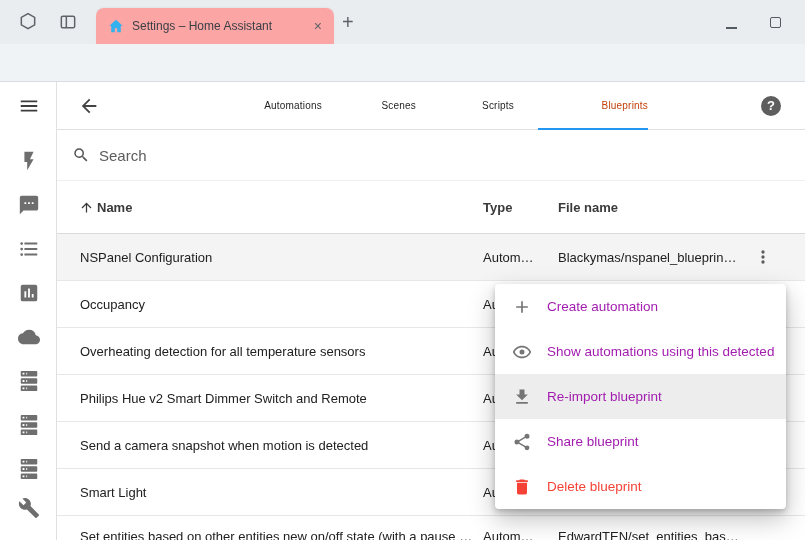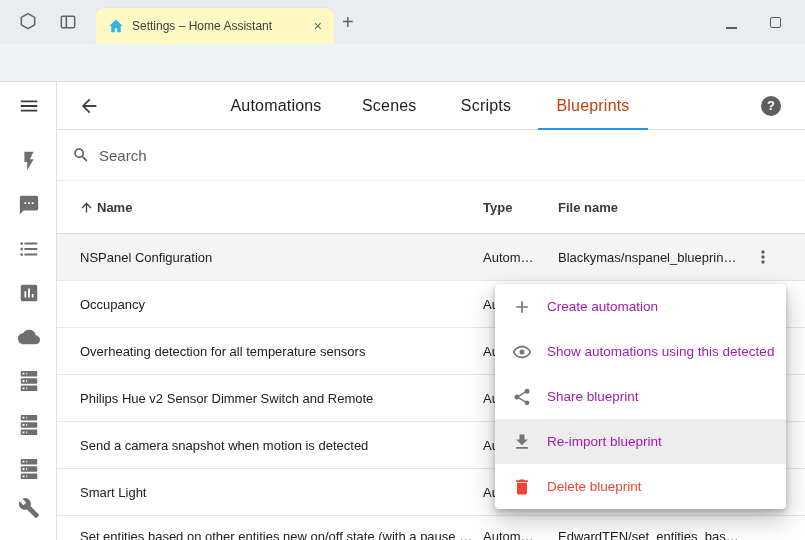--- a/index.html
+++ b/index.html
@@ -4,21 +4,21 @@
 <style>
   * { margin:0; padding:0; box-sizing:border-box; }
   html,body { background:#d7d7d7; }
   body { font-family:"Liberation Sans", sans-serif; }
   .screen { position:relative; width:805px; height:540px; background:#fff; overflow:hidden; margin:0 auto; box-shadow:0 0 0 1px #b9bec3; }
   svg { display:block; fill:currentColor; }
 
   
   .titlebar { position:absolute; left:0; top:0; width:805px; height:44px; background:#e9edf0; }
   .tb-icon { position:absolute; top:12px; width:20px; height:20px; color:#5f6368; cursor:pointer; }
-  .tab { position:absolute; left:96px; top:8px; width:238px; height:36px; background:#fef9c3; border-radius:8px 8px 0 0; display:flex; align-items:center; padding:0 10px 0 12px; box-shadow:0 -1px 2px rgba(0,0,0,.04); }
+  .tab { position:absolute; left:96px; top:8px; width:238px; height:36px; background:#fca5a5; border-radius:8px 8px 0 0; display:flex; align-items:center; padding:0 10px 0 12px; box-shadow:0 -1px 2px rgba(0,0,0,.04); }
   .tab-title { flex:1; font-size:12px; color:#3a3f44; white-space:nowrap; overflow:hidden; margin-left:8px; }
   .tab-close { font-size:14px; color:#5f6368; padding:0 2px; cursor:pointer; }
   .newtab { position:absolute; left:342px; top:10px; font-size:20px; line-height:24px; color:#5f6368; cursor:pointer; }
   .win-min { position:absolute; left:726px; top:27px; width:11px; height:2px; background:#545b63; }
   .win-max { position:absolute; left:770px; top:17px; width:11px; height:11px; border:1.5px solid #545b63; border-radius:2px; }
 
   
   .navbar { position:absolute; left:0; top:44px; width:805px; height:38px; background:#f0f3f5; border-bottom:1px solid #d9dde1; }
   .nav-icon { position:absolute; top:52px; width:20px; height:20px; color:#5f6368; cursor:pointer; }
   .addressbar { position:absolute; left:100px; top:50px; width:432px; height:28px; background:#ffffff; border-radius:14px; display:flex; align-items:center; padding:0 10px; box-shadow:0 1px 2px rgba(0,0,0,.08); cursor:text; }
@@ -31,21 +31,21 @@
   .ext-icon::after { content:""; position:absolute; left:6px; top:6px; width:6px; height:6px; border-radius:50%; background:#fff; }
 
   
   .page { position:absolute; left:0; top:82px; width:805px; height:458px; background:#fff; }
   .ha-sidebar { position:absolute; left:0; top:0; width:57px; height:458px; border-right:1px solid #e0e0e0; background:#fff; }
   .side-ic { position:absolute; left:18px; width:22px; height:22px; color:#6e6e6e; cursor:pointer; }
   .side-ic.menu { color:#3c3c3c; }
 
   .ha-header { position:absolute; left:57px; top:0; width:748px; height:48px; border-bottom:1px solid #e0e0e0; }
   .ha-back { position:absolute; left:21px; top:13px; width:22px; height:22px; color:#444; cursor:pointer; }
-  .ha-tab { position:absolute; top:0; height:48px; line-height:48px; text-align:center; font-size:16px; font-weight:500; color:#1f1f1f; letter-spacing:.2px; cursor:pointer; }
+  .ha-tab { position:absolute; top:0; height:48px; line-height:48px; text-align:right; font-size:10px; font-weight:500; color:#1f1f1f; letter-spacing:.2px; cursor:pointer; }
   .ha-tab.active { color:#c2410c; border-bottom:2px solid #2196f3; }
   .help-btn { position:absolute; left:704px; top:14px; width:20px; height:20px; border-radius:50%; background:#5e5e5e; color:#fff; font-size:13px; font-weight:bold; text-align:center; line-height:20px; cursor:pointer; }
 
   .search-row { position:absolute; left:57px; top:48px; width:748px; height:51px; border-bottom:1px solid #efefef; }
   .search-ic { position:absolute; left:15px; top:16px; width:18px; height:18px; color:#555; }
   .search-input { position:absolute; left:42px; top:12px; width:420px; height:26px; border:none; outline:none; background:transparent; font-size:15px; color:#212121; font-family:"Liberation Sans", sans-serif; }
   .search-input::placeholder { color:#5c5c5c; opacity:1; }
 
   .thead { position:absolute; left:57px; top:99px; width:748px; height:53px; border-bottom:1px solid #dadada; line-height:53px; font-size:13px; font-weight:bold; color:#3a3a3a; }
   .sort-ic { position:absolute; left:22px; top:19px; width:15px; height:15px; color:#3a3a3a; cursor:pointer; }
@@ -272,21 +272,21 @@
       <span class="c-name">Occupancy</span>
       <span class="c-type">Autom…</span>
       <span class="c-file"></span>
     </div>
     <div class="row" style="top:246px">
       <span class="c-name">Overheating detection for all temperature sensors</span>
       <span class="c-type">Autom…</span>
       <span class="c-file"></span>
     </div>
     <div class="row" style="top:293px">
-      <span class="c-name">Philips Hue v2 Sensor Dimmer Switch and Remote</span>
+      <span class="c-name">Philips Hue v2 Smart Dimmer Switch and Remote</span>
       <span class="c-type">Autom…</span>
       <span class="c-file"></span>
     </div>
     <div class="row" style="top:340px">
       <span class="c-name">Send a camera snapshot when motion is detected</span>
       <span class="c-type">Autom…</span>
       <span class="c-file"></span>
     </div>
     <div class="row" style="top:387px">
       <span class="c-name">Smart Light</span>
@@ -309,35 +309,35 @@
         <span class="mi-label">Create automation</span>
       </div>
       <div class="mi">
         <span class="mi-ic">
           <svg viewBox="0 0 24 24" width="20" height="20">
               <path d="M12 9a3 3 0 1 1 0 6 3 3 0 0 1 0-6m0-4.5c5 0 9.27 3.11 11 7.5-1.73 4.39-6 7.5-11 7.5S2.73 16.39 1 12c1.73-4.39 6-7.5 11-7.5M3.18 12A9.82 9.82 0 0 0 12 17.5 9.82 9.82 0 0 0 20.82 12 9.82 9.82 0 0 0 12 6.5 9.82 9.82 0 0 0 3.18 12z"></path>
             </svg>
         </span>
         <span class="mi-label">Show automations using this detected</span>
       </div>
+      <div class="mi hovered">
+        <span class="mi-ic">
+          <svg viewBox="0 0 24 24" width="20" height="20">
+              <path d="M5 20h14v-2H5v2zM19 9h-4V3H9v6H5l7 7 7-7z"></path>
+            </svg>
+        </span>
+        <span class="mi-label">Re-import blueprint</span>
+      </div>
       <div class="mi">
         <span class="mi-ic">
           <svg viewBox="0 0 24 24" width="20" height="20">
               <path d="M18 16.08c-.76 0-1.44.3-1.96.77L8.91 12.7c.05-.23.09-.46.09-.7s-.04-.47-.09-.7l7.05-4.11c.54.5 1.25.81 2.04.81a3 3 0 1 0-3-3c0 .24.04.47.09.7L8.04 9.81C7.5 9.31 6.79 9 6 9a3 3 0 1 0 0 6c.79 0 1.5-.31 2.04-.81l7.12 4.15c-.05.21-.08.43-.08.65a2.92 2.92 0 1 0 2.92-2.91z"></path>
             </svg>
         </span>
         <span class="mi-label">Share blueprint</span>
-      </div>
-      <div class="mi hovered">
-        <span class="mi-ic">
-          <svg viewBox="0 0 24 24" width="20" height="20">
-              <path d="M5 20h14v-2H5v2zM19 9h-4V3H9v6H5l7 7 7-7z"></path>
-            </svg>
-        </span>
-        <span class="mi-label">Re-import blueprint</span>
       </div>
       <div class="mi danger">
         <span class="mi-ic">
           <svg viewBox="0 0 24 24" width="20" height="20">
               <path d="M19 4h-3.5l-1-1h-5l-1 1H5v2h14V4zM6 19a2 2 0 0 0 2 2h8a2 2 0 0 0 2-2V7H6v12z"></path>
             </svg>
         </span>
         <span class="mi-label">Delete blueprint</span>
       </div>
     </div>

